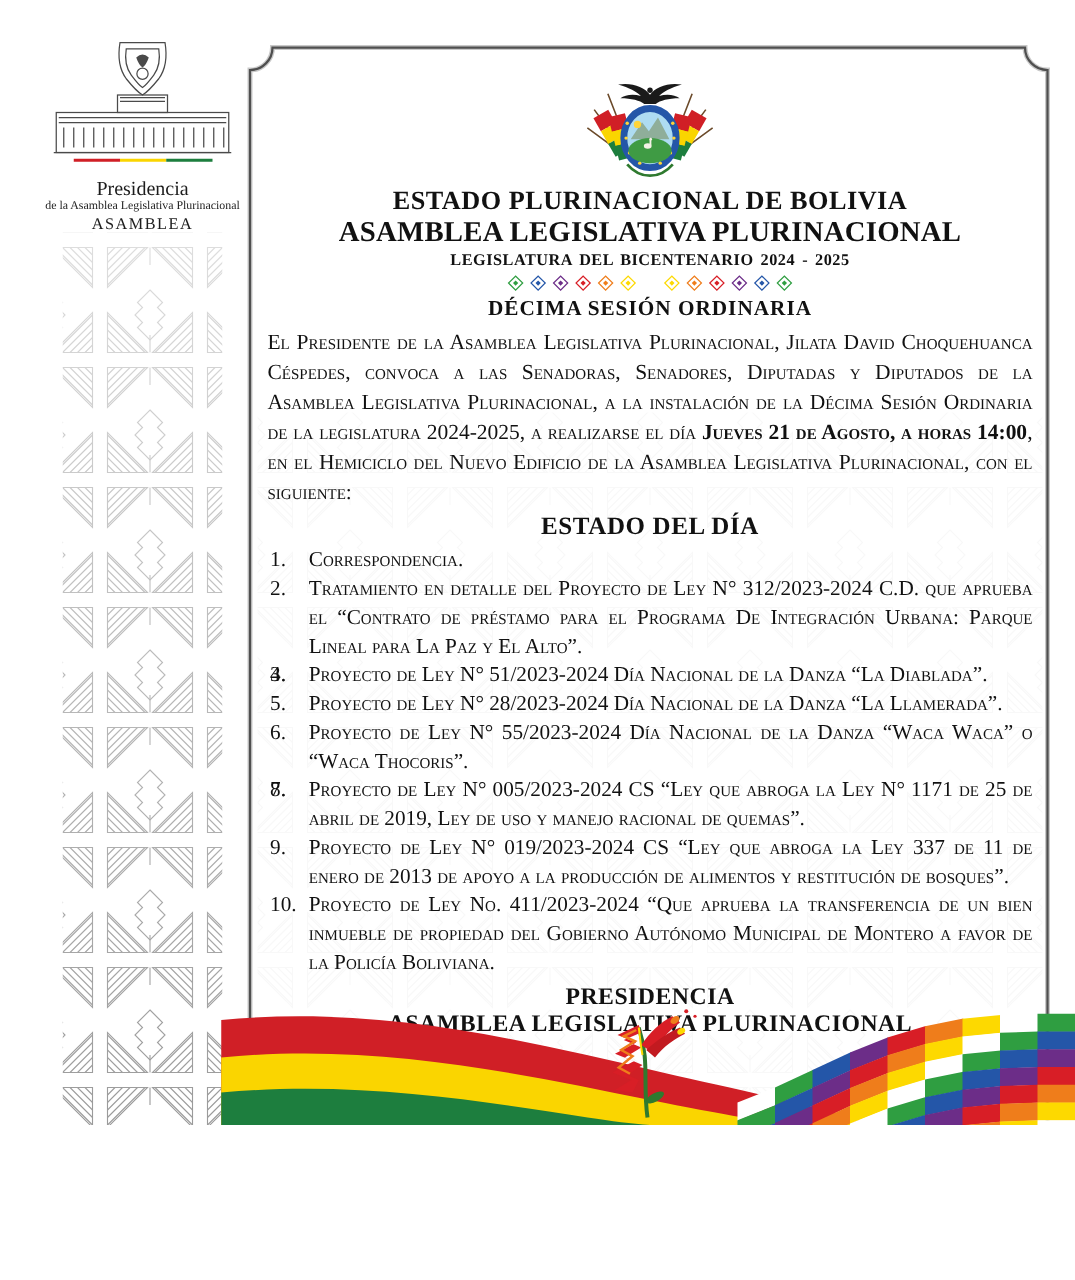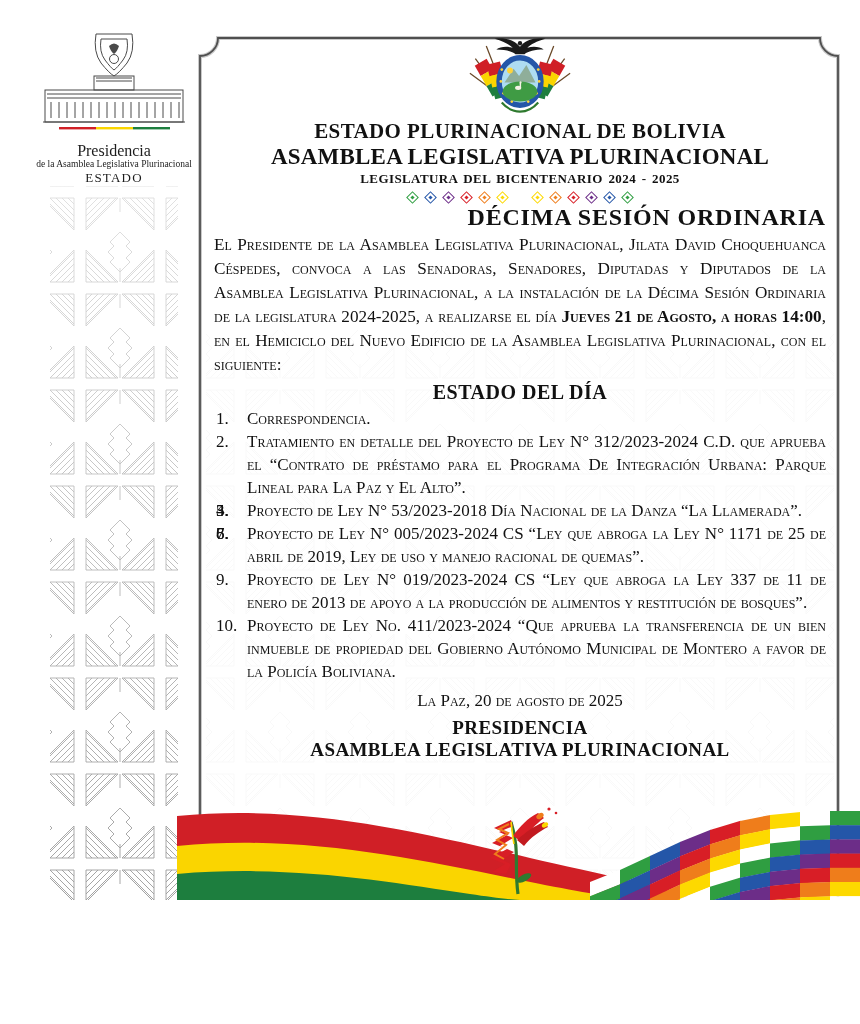--- a/index.html
+++ b/index.html
@@ -6,32 +6,32 @@
   .page{position:relative;width:860px;height:900px;background:#fff;overflow:hidden;
         font-family:"Liberation Serif", serif;color:#111;padding-left:48px;}
   .bg-art{position:absolute;left:0;top:0;z-index:0;}
   .flag-band{position:absolute;left:0;bottom:0;z-index:3;}
   
   .sidebar-logo{position:absolute;left:28px;top:32px;width:172px;text-align:center;z-index:2;}
   .logo-line1{font-size:16px;line-height:17px;color:#1c1c1c;}
   .logo-line2{font-size:9.5px;line-height:11px;color:#1c1c1c;}
   .logo-line3{font-size:13px;line-height:15px;letter-spacing:1.2px;color:#1c1c1c;}
   
-  .content{position:absolute;left:204px;top:26px;width:632px;z-index:2;
+  .content{position:absolute;left:204px;top:55px;width:632px;z-index:2;
            box-sizing:border-box;padding:0 10px;text-align:center;}
   .emblem{display:block;margin:9px auto 0;}
   .title1{font-size:21px;font-weight:bold;letter-spacing:.4px;margin:3px 0 0;line-height:23px;}
   .title2{font-size:23px;font-weight:bold;letter-spacing:.2px;margin:1px 0 0;line-height:25px;}
   .title3{font-size:13px;font-weight:bold;letter-spacing:.4px;word-spacing:2px;margin:2px 0 0;line-height:15px;}
   .diamond-row{display:flex;justify-content:center;gap:26px;margin:7px 0 1px;}
   .diamond-group{display:flex;gap:9px;}
   .diamond{width:7px;height:7px;border:1.7px solid;transform:rotate(45deg);
            display:flex;align-items:center;justify-content:center;}
   .diamond-dot{width:3px;height:3px;display:block;}
-  .session-title{font-size:24px;font-weight:bold;letter-spacing:.8px;margin:3px 0 3px;line-height:25px;text-align:right;}
+  .session-title{font-size:17px;font-weight:bold;letter-spacing:.8px;margin:3px 0 3px;line-height:25px;}
   .intro{font-size:17.2px;line-height:24px;text-align:justify;margin:0 0 0;
          font-variant:small-caps;}
   .intro b{font-weight:bold;}
   .orden-title{font-size:20px;font-weight:bold;letter-spacing:.5px;margin:3px 0 3px;line-height:24px;}
   ol.orden{list-style:none;margin:1px 0 0;padding:0;text-align:justify;
            font-size:17px;line-height:23px;font-variant:small-caps;}
   ol.orden li{position:relative;padding-left:33px;margin:0;}
   ol.orden .num{position:absolute;left:2px;top:0;font-variant:normal;}
   .dateline{font-size:17px;font-variant:small-caps;margin-top:8px;line-height:20px;}
   .sig1{font-size:19px;font-weight:bold;letter-spacing:.4px;margin-top:6px;line-height:22px;}
@@ -100,21 +100,21 @@
       </g>
 
       <g>
         <rect x="20" y="95" width="37" height="2.4" fill="#d01f26"></rect>
         <rect x="57" y="95" width="37" height="2.4" fill="#fad500"></rect>
         <rect x="94" y="95" width="37" height="2.4" fill="#1d7e3e"></rect>
       </g>
     </svg>
     <div class="logo-line1">Presidencia</div>
     <div class="logo-line2">de la Asamblea Legislativa Plurinacional</div>
-    <div class="logo-line3">ESTADO</div>
+    <div class="logo-line3">ASAMBLEA</div>
   </div>
 
   <div class="content">
 
     <svg class="emblem" width="120" height="82" viewBox="0 0 130 90">
 
       <g stroke="#6b4a2a" stroke-width="1.4">
         <path d="M28,12 L52,74 M16,26 L50,72 M10,42 L48,70"></path>
         <path d="M102,12 L78,74 M114,26 L80,72 M120,42 L82,70"></path>
       </g>
@@ -220,30 +220,29 @@
     <div class="session-title">DÉCIMA SESIÓN ORDINARIA</div>
 
     <p class="intro"><span>El Presidente de la Asamblea Legislativa Plurinacional, Jilata David Choquehuanca Céspedes, convoca a las Senadoras, Senadores, Diputadas y Diputados de la Asamblea Legislativa Plurinacional, a la instalación de la Décima Sesión Ordinaria de la legislatura 2024-2025, a realizarse el día </span><b>Jueves  21 de Agosto, a horas 14:00</b><span>, en el Hemiciclo del Nuevo Edificio de la Asamblea Legislativa Plurinacional, con el siguiente:</span></p>
 
     <div class="orden-title">ESTADO DEL DÍA</div>
 
     <ol class="orden" id="orden-list">
         <li><span class="num">1.</span><span>Correspondencia.</span></li>
         <li><span class="num">2.</span><span>Tratamiento en detalle del Proyecto de Ley N° 312/2023-2024 C.D. que aprueba el “Contrato de préstamo para el Programa De Integración Urbana: Parque Lineal para La Paz y El Alto”.</span></li>
         <li><span class="num">3.</span></li>
-        <li><span class="num">4.</span></li>
-        <li><span class="num">5.</span><span>Proyecto de Ley N° 53/2023-2018 Día Nacional de la Danza “La Llamerada”.</span></li>
-        <li><span class="num">6.</span></li>
+        <li><span class="num">4.</span><span>Proyecto de Ley N° 51/2023-2024 Día Nacional de la Danza “La Diablada”.</span></li>
+        <li><span class="num">5.</span><span>Proyecto de Ley N° 28/2023-2024 Día Nacional de la Danza “La Llamerada”.</span></li>
+        <li><span class="num">6.</span><span>Proyecto de Ley N° 55/2023-2024 Día Nacional de la Danza “Waca Waca” o “Waca Thocoris”.</span></li>
         <li><span class="num">7.</span></li>
         <li><span class="num">8.</span><span>Proyecto de Ley N° 005/2023-2024 CS “Ley que abroga la Ley N° 1171 de 25 de abril de 2019, Ley de uso y manejo racional de quemas”.</span></li>
         <li><span class="num">9.</span><span>Proyecto de Ley N° 019/2023-2024 CS “Ley que abroga la Ley 337 de 11 de enero de 2013 de apoyo a la producción de alimentos y restitución de bosques”.</span></li>
         <li><span class="num">10.</span><span>Proyecto de Ley No. 411/2023-2024 “Que aprueba la transferencia de un bien inmueble de propiedad del Gobierno Autónomo Municipal de Montero a favor de la Policía Boliviana.</span></li>
       </ol>
 
-    <div class="dateline">La Paz, 20 de agosto de 2025</div>
     <div class="sig1">PRESIDENCIA</div>
     <div class="sig2">ASAMBLEA LEGISLATIVA PLURINACIONAL</div>
   </div>
 
   <svg class="flag-band" width="860" height="96" viewBox="0 0 860 96">
 
     <g>
       <path d="M177,12 C300,0 410,26 530,54 C600,70 650,80 700,96 L177,96 Z" fill="#d01f26"></path>
       <path d="M177,42 C300,30 410,54 520,76 C570,86 600,91 630,96 L177,96 Z" fill="#fad500"></path>
       <path d="M177,70 C290,60 390,78 470,90 C490,93 505,95 520,96 L177,96 Z" fill="#1d7e3e"></path>

